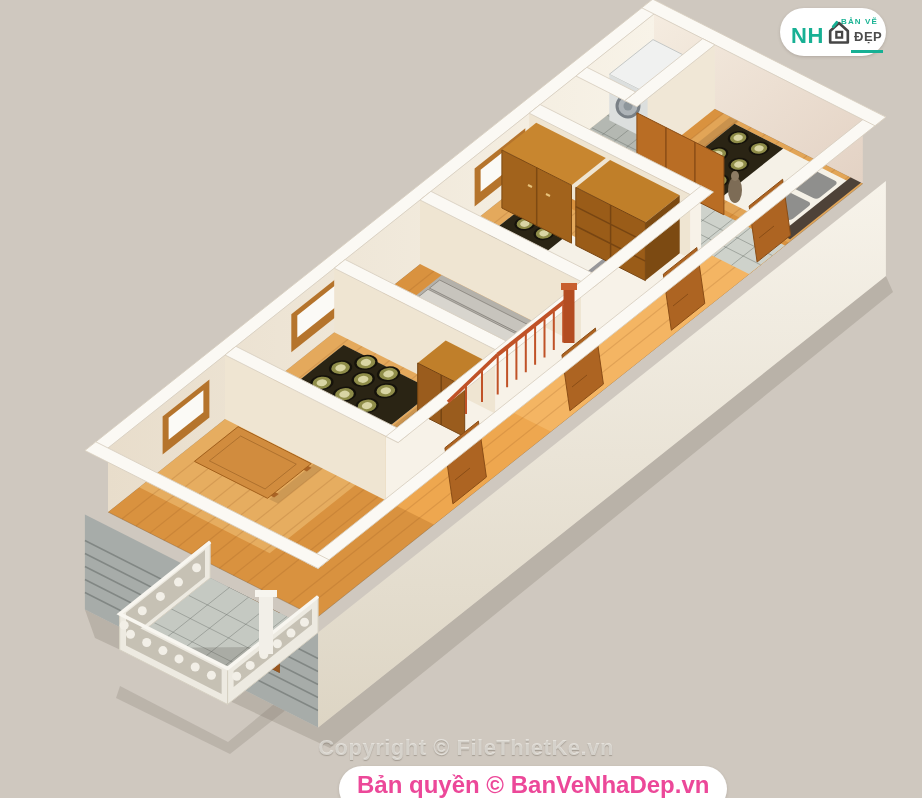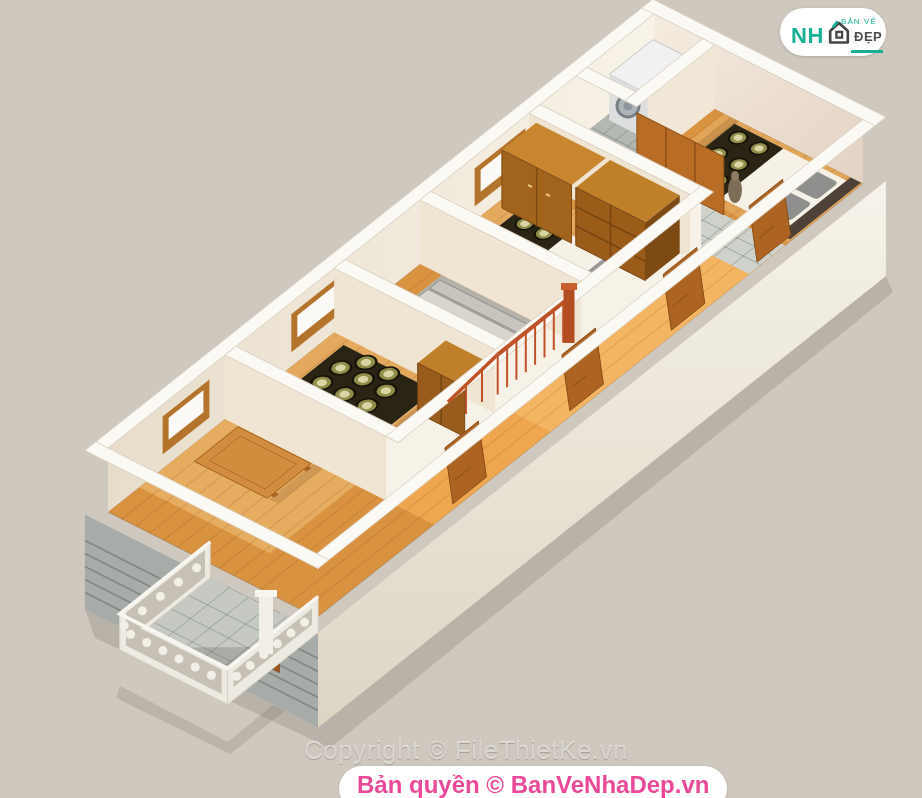--- a/index.html
+++ b/index.html
@@ -4,32 +4,32 @@
 <style>
   html,body{margin:0;padding:0;}
   body{width:922px;height:798px;overflow:hidden;background:#cfc8bf;
        font-family:"Liberation Sans","DejaVu Sans",sans-serif;position:relative;}
   .stage{position:absolute;inset:0;width:922px;height:798px;}
   svg{display:block;}
 
   
   .logo-pill{position:absolute;top:8px;right:36px;width:106px;height:48px;
     background:#ffffff;border-radius:24px;box-shadow:0 1px 3px rgba(90,80,70,.25);z-index:5;}
-  .logo-top{position:absolute;left:13px;top:9px;font-size:8px;font-weight:normal;
+  .logo-top{position:absolute;left:13px;top:9px;font-size:8px;font-weight:bold;
     letter-spacing:1.1px;color:#1ab394;padding-left:48px;}
   .logo-nh{position:absolute;left:11px;top:15px;font-size:22px;font-weight:bold;
     color:#17b094;letter-spacing:.5px;}
   .logo-house{position:absolute;left:44px;top:7px;}
   .logo-dep{position:absolute;left:74px;top:21px;font-size:13px;font-weight:bold;
     color:#4c4c4c;letter-spacing:.5px;}
   .logo-underline{position:absolute;left:71px;top:42px;width:32px;height:2.5px;background:#17b094;}
 
   
   .watermark{position:absolute;left:296px;top:735px;width:340px;text-align:center;
-    font-size:26px;font-weight:normal;color:rgba(252,252,248,.55);letter-spacing:.5px;
+    font-size:22px;font-weight:bold;color:rgba(252,252,248,.55);letter-spacing:.5px;
     text-shadow:0 1px 1px rgba(115,107,96,.45);white-space:nowrap;z-index:3;}
 
   
   .footer-pill{position:absolute;left:339px;top:766px;height:46px;padding:0 18px;
     background:#ffffff;border-radius:23px;display:inline-flex;align-items:center;
     z-index:4;box-shadow:0 1px 3px rgba(90,80,70,.2);}
   .footer-pill span{font-size:24px;font-weight:bold;color:#ec4899;white-space:nowrap;
     position:relative;top:-4px;}
 </style>
 </head>

